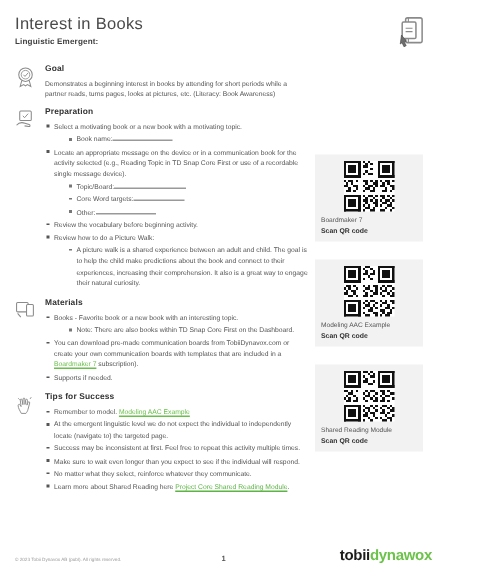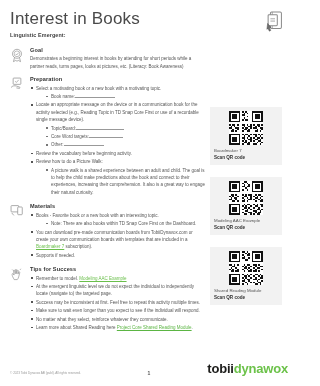--- a/index.html
+++ b/index.html
@@ -5,21 +5,21 @@
   html,body{margin:0;padding:0;}
   body{
     width:298px;height:386px;background:#ffffff;
     font-family:"Liberation Sans",sans-serif;
     color:#3c3c3c;overflow:hidden;position:relative;
   }
   .page{position:relative;width:298px;height:386px;box-sizing:border-box;padding:10px 8px 0 10px;}
 
   
   .header{display:flex;justify-content:space-between;align-items:flex-start;}
-  .title{font-size:17px;font-weight:400;color:#4a4a4a;letter-spacing:.2px;line-height:1.1;margin:0 0 3px 0;}
+  .title{font-size:11px;font-weight:400;color:#4a4a4a;letter-spacing:.2px;line-height:1.1;margin:0 0 3px 0;}
   .subtitle{font-size:5.4px;font-weight:700;color:#3f3f3f;letter-spacing:.1px;margin:0;}
   .header-icon{width:22px;height:24px;flex:0 0 auto;margin-right:4px;}
 
   
   .body{display:flex;margin-top:9px;}
   .content{width:196px;flex:0 0 196px;}
   .rail{width:86px;flex:0 0 86px;padding-left:4px;padding-top:60px;}
 
   
   .section{display:flex;margin-bottom:6px;}
@@ -44,21 +44,21 @@
   
   .qr-card{background:#f2f2f2;width:72px;padding:4px 4px 5px 4px;margin-bottom:12px;box-sizing:border-box;}
   .qr-img{width:34px;height:34px;display:block;margin:0 auto 3px auto;}
   .qr-title{font-size:4.4px;color:#555;line-height:1.35;margin:0 0 1px 0;}
   .qr-cta{font-size:4.6px;font-weight:700;color:#333;margin:0;}
 
   
   .footer{position:absolute;left:0;bottom:10px;width:298px;display:flex;align-items:flex-end;padding:0 10px;box-sizing:border-box;}
   .copy{font-size:3.1px;color:#9a9a9a;line-height:1.5;width:90px;}
   .pageno{flex:1 1 auto;text-align:center;font-size:5px;font-weight:700;color:#555;}
-  .logo{width:90px;text-align:right;font-size:13px;font-weight:700;letter-spacing:-.2px;}
+  .logo{width:90px;text-align:right;font-size:10px;font-weight:700;letter-spacing:-.2px;}
   .logo .t{color:#1d1d1b;}
   .logo .d{color:#6cc24a;}
 </style>
 </head>
 <body>
 
 <div class="page">
 
   <div class="header">
     <div>

